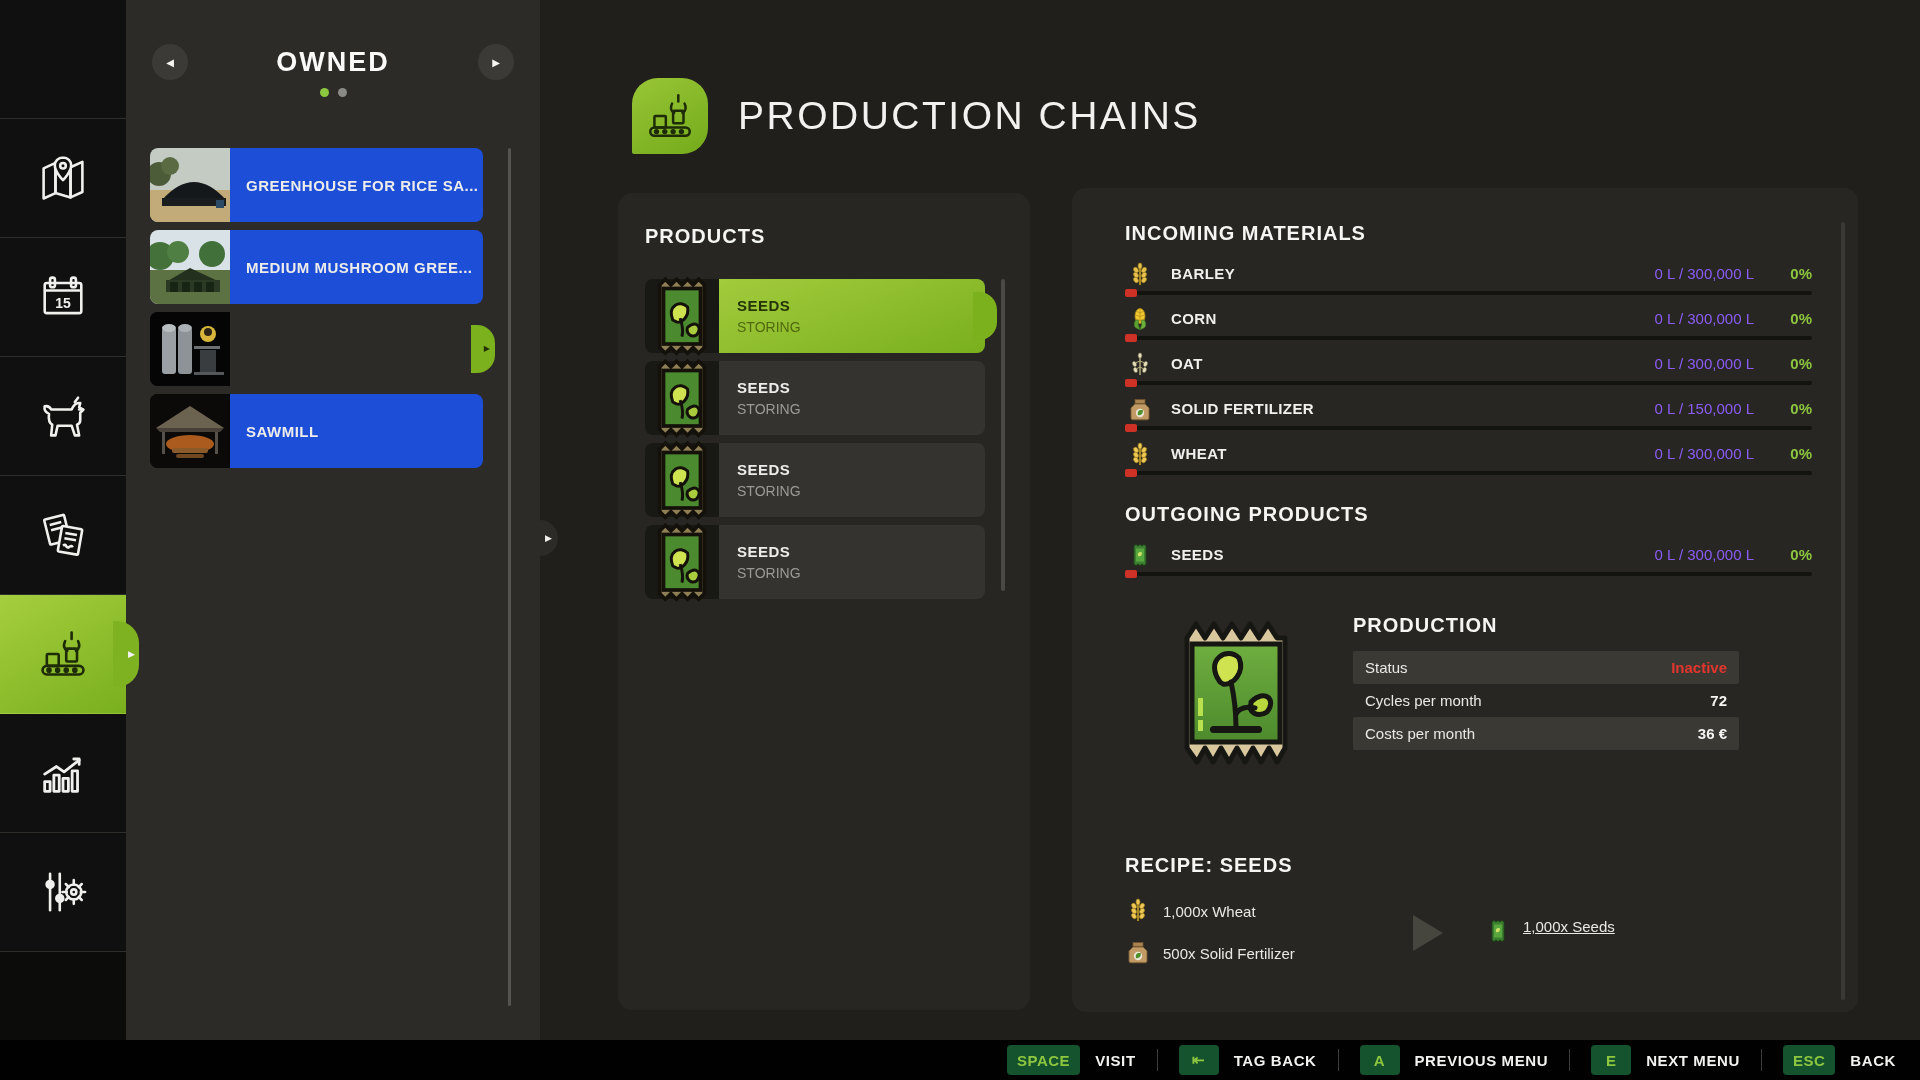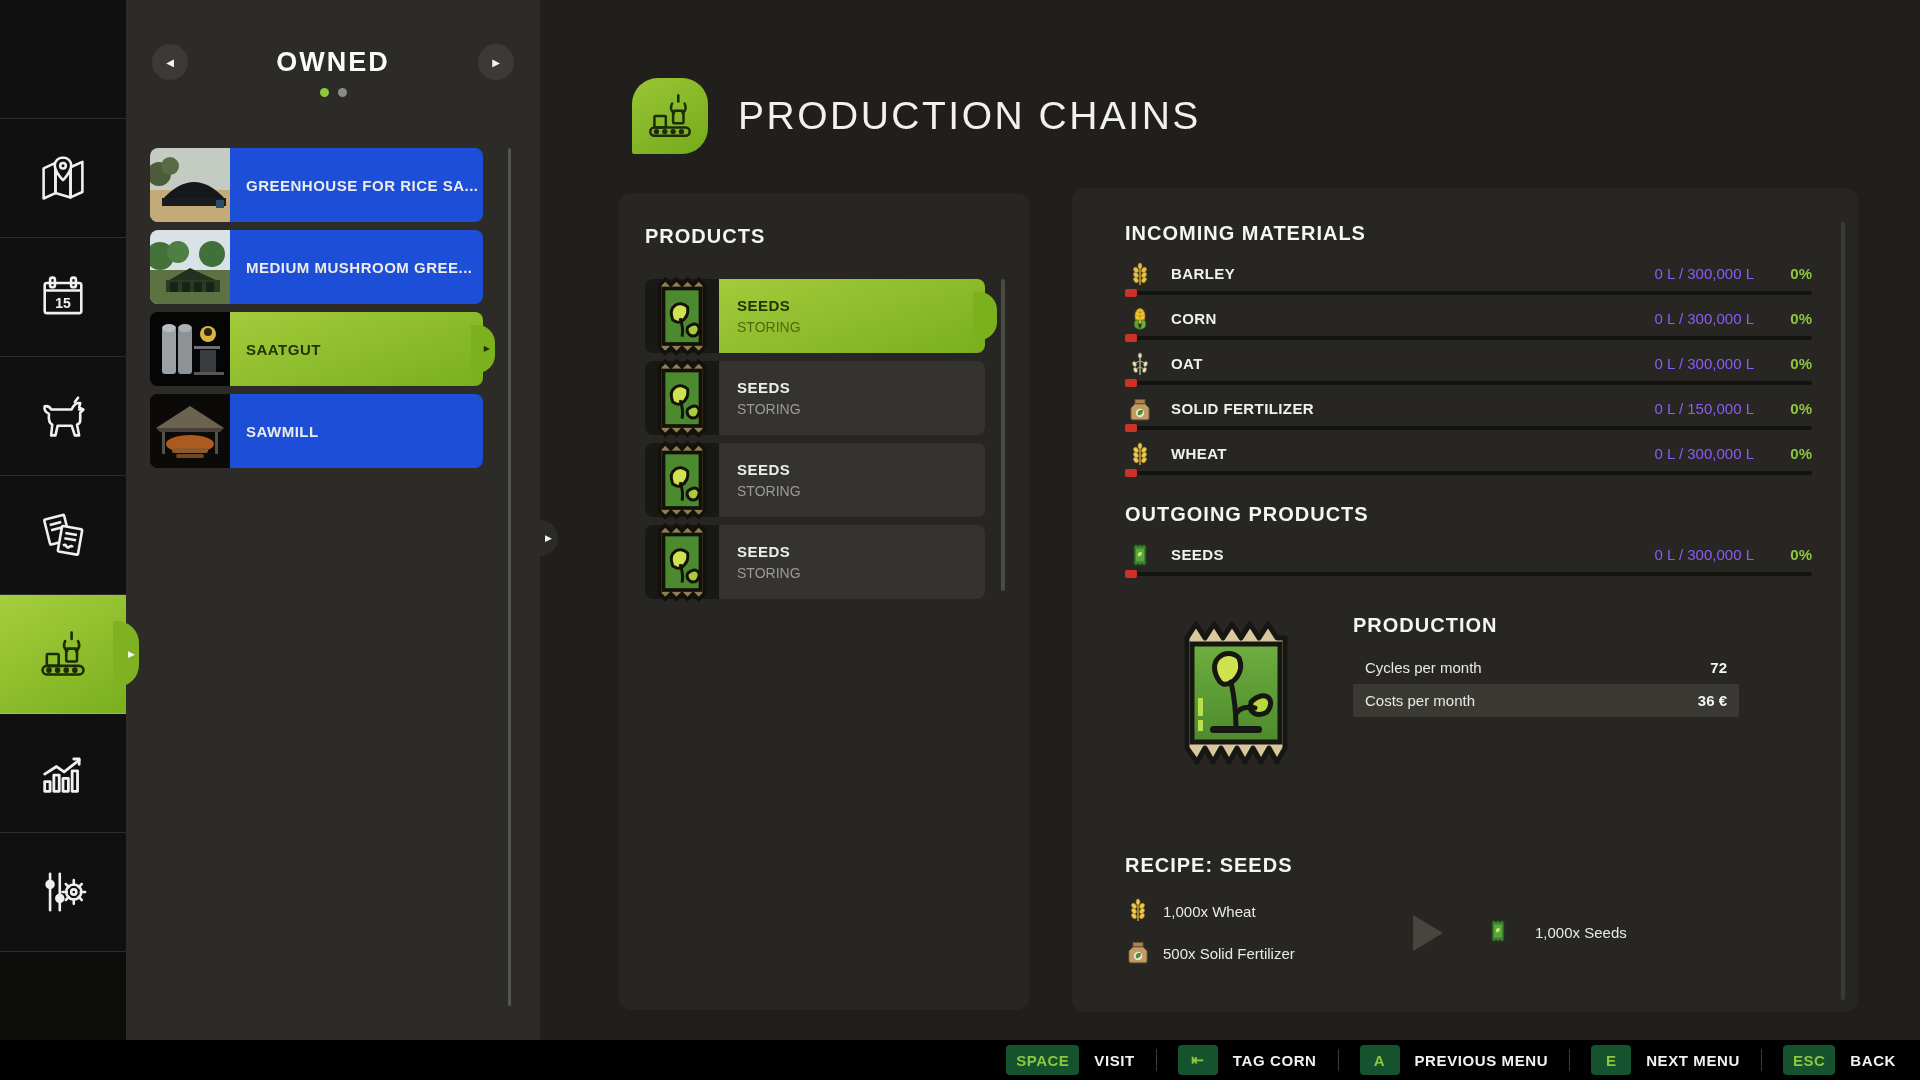--- a/index.html
+++ b/index.html
@@ -93,21 +93,21 @@
   .prod-row .v{margin-left:auto;font-weight:bold;color:#f4f4f2;}
   .prod-row .v.red{color:#e2352d;}
 
   .recipe-title{margin-top:78px;}
   .recipe-body{display:flex;align-items:center;margin-top:20px;}
   .recipe-inputs{display:flex;flex-direction:column;gap:13px;min-width:252px;}
   .recipe-item{display:flex;align-items:center;gap:12px;font-size:15px;color:#e8e8e5;}
   .recipe-item svg{width:26px;height:26px;flex:none;}
   .recipe-arrow{margin-left:36px;width:0;height:0;border-left:30px solid #46463f;
                 border-top:18px solid transparent;border-bottom:18px solid transparent;}
-  .recipe-output{display:flex;align-items:center;gap:24px;margin-left:42px;font-size:15px;color:#e8e8e5;}
+  .recipe-output{display:flex;align-items:flex-start;gap:12px;margin-left:42px;font-size:15px;color:#e8e8e5;text-decoration:underline;}
   .recipe-output svg{width:26px;height:26px;flex:none;}
   .details-scrollbar{position:absolute;right:13px;top:34px;width:4px;height:778px;background:#3a3a35;border-radius:2px;}
 
   
   .bottom-bar{position:absolute;left:0;bottom:0;width:1920px;height:40px;background:#010101;z-index:5;
               display:flex;align-items:center;justify-content:flex-end;padding-right:24px;box-sizing:border-box;}
   .hint{display:flex;align-items:center;}
   .keycap{height:30px;min-width:20px;padding:0 10px;background:#14532d;border-radius:4px;color:#8dc63f;
           font-size:15px;font-weight:bold;display:flex;align-items:center;justify-content:center;letter-spacing:.5px;}
   .hint-label{margin-left:15px;font-size:15px;font-weight:bold;letter-spacing:.6px;color:#f2f2f0;}
@@ -263,21 +263,20 @@
               <rect x="28" y="16" width="14" height="46" rx="3" fill="#8d9396"></rect>
               <ellipse cx="19" cy="16" rx="7" ry="4" fill="#b9bec1"></ellipse>
               <ellipse cx="35" cy="16" rx="7" ry="4" fill="#aab0b3"></ellipse>
               <circle cx="58" cy="22" r="8" fill="#d8b63b"></circle>
               <circle cx="58" cy="20" r="4" fill="#2b2417"></circle>
               <rect x="44" y="34" width="26" height="3" fill="#6c6f71"></rect>
               <rect x="50" y="38" width="16" height="22" fill="#3a3d3f"></rect>
               <rect x="44" y="60" width="30" height="3" fill="#55585a"></rect>
             </svg>
         </div>
-        <div class="owned-item-label">SAATGUT</div>
       </div>
 
       <div class="owned-item">
         <div class="owned-thumb">
           <svg viewBox="0 0 80 74">
               <rect width="80" height="74" fill="#0b0a09"></rect>
               <path d="M6 34 L40 12 L74 34 Z" fill="#6b6250"></path>
               <path d="M6 34 H74 L70 38 H10 Z" fill="#474139"></path>
               <rect x="12" y="38" width="3" height="22" fill="#55504a"></rect>
               <rect x="65" y="38" width="3" height="22" fill="#55504a"></rect>
@@ -531,20 +530,24 @@
             <path d="M43 68 C27 46 50 32 62 44 C68 58 56 72 46 70 Z" fill="#cfe24f" stroke="#161613" stroke-width="5" stroke-linejoin="round"></path>
             <path d="M74 88 C88 74 100 86 90 98 C81 104 70 98 74 90 Z" fill="#b8d83e" stroke="#161613" stroke-width="5" stroke-linejoin="round"></path>
             <path d="M54 68 C58 86 59 98 59 114 M59 100 C62 94 70 92 78 94" stroke="#161613" stroke-width="5" fill="none" stroke-linecap="round"></path>
             <rect x="33" y="112" width="52" height="7" rx="3.5" fill="#161613"></rect>
             <rect x="21" y="84" width="5" height="18" fill="#b9e04e"></rect>
             <rect x="21" y="106" width="5" height="11" fill="#b9e04e"></rect>
           </svg>
         </div>
         <div class="prod-table-wrap">
           <div class="panel-title section-title">PRODUCTION</div>
+          <div class="prod-row alt">
+            <span>Status</span>
+            <span class="v red">Inactive</span>
+          </div>
           <div class="prod-row">
             <span>Cycles per month</span>
             <span class="v">72</span>
           </div>
           <div class="prod-row alt">
             <span>Costs per month</span>
             <span class="v">36 €</span>
           </div>
         </div>
       </div>
@@ -597,21 +600,21 @@
   </section>
 
   <footer class="bottom-bar">
     <div class="hint">
       <span class="keycap">SPACE</span>
       <span class="hint-label">VISIT</span>
     </div>
     <span class="hint-divider"></span>
     <div class="hint">
       <span class="keycap">⇤</span>
-      <span class="hint-label">TAG CORN</span>
+      <span class="hint-label">TAG BACK</span>
     </div>
     <span class="hint-divider"></span>
     <div class="hint">
       <span class="keycap">A</span>
       <span class="hint-label">PREVIOUS MENU</span>
     </div>
     <span class="hint-divider"></span>
     <div class="hint">
       <span class="keycap">E</span>
       <span class="hint-label">NEXT MENU</span>

